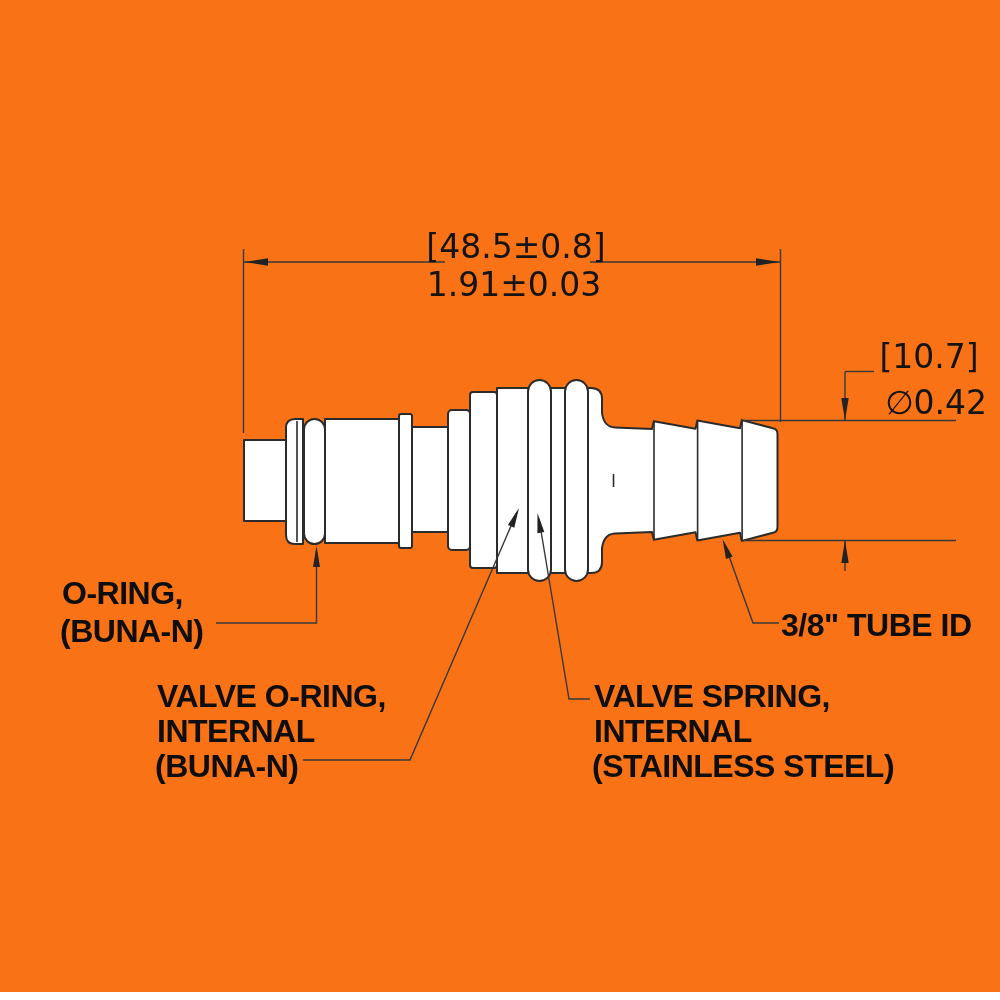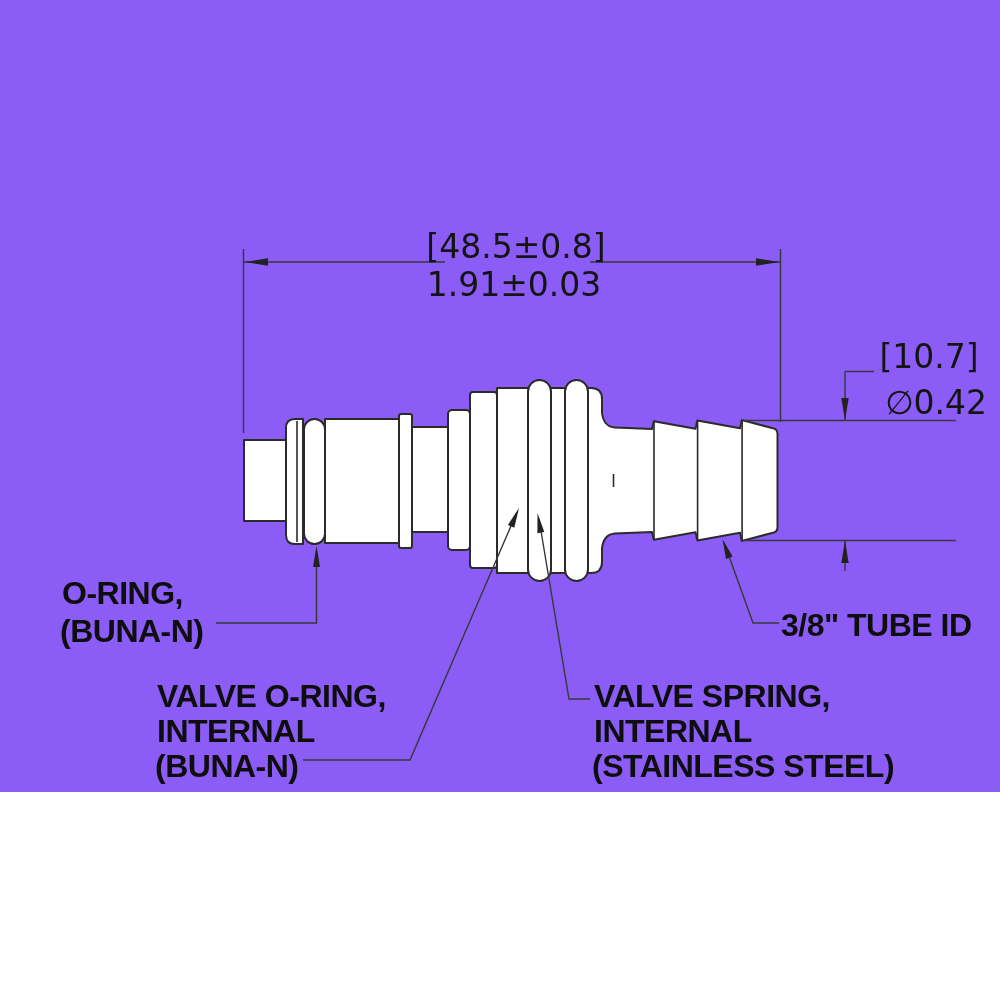--- a/index.html
+++ b/index.html
@@ -1,16 +1,16 @@
 <!DOCTYPE html>
 <html><head>
 <meta charset="utf-8">
 <style>
   html,body{margin:0;padding:0;background:#fff;}
-  .canvas{position:relative;width:1000px;height:792px;background:#8b5cf6;overflow:hidden;font-family:"Liberation Sans",sans-serif;}
+  .canvas{position:relative;width:1000px;height:992px;background:#f97316;overflow:hidden;font-family:"Liberation Sans",sans-serif;}
   svg{display:block;}
   .part{fill:#ffffff;stroke:#2b2b2b;stroke-width:2;stroke-linejoin:round;}
   .edge{fill:none;stroke:#2b2b2b;stroke-width:1.6;}
   .dim{fill:none;stroke:#383838;stroke-width:1.4;}
   .ah{fill:#222222;stroke:none;}
   .dimtext{font-family:"DejaVu Sans",sans-serif;font-size:33px;fill:#141414;}
   .labeltext{font-family:"Liberation Sans",sans-serif;font-weight:bold;font-size:32px;letter-spacing:-0.5px;fill:#0e0e0e;}
   .mid{text-anchor:middle;}
 </style>
 </head>

